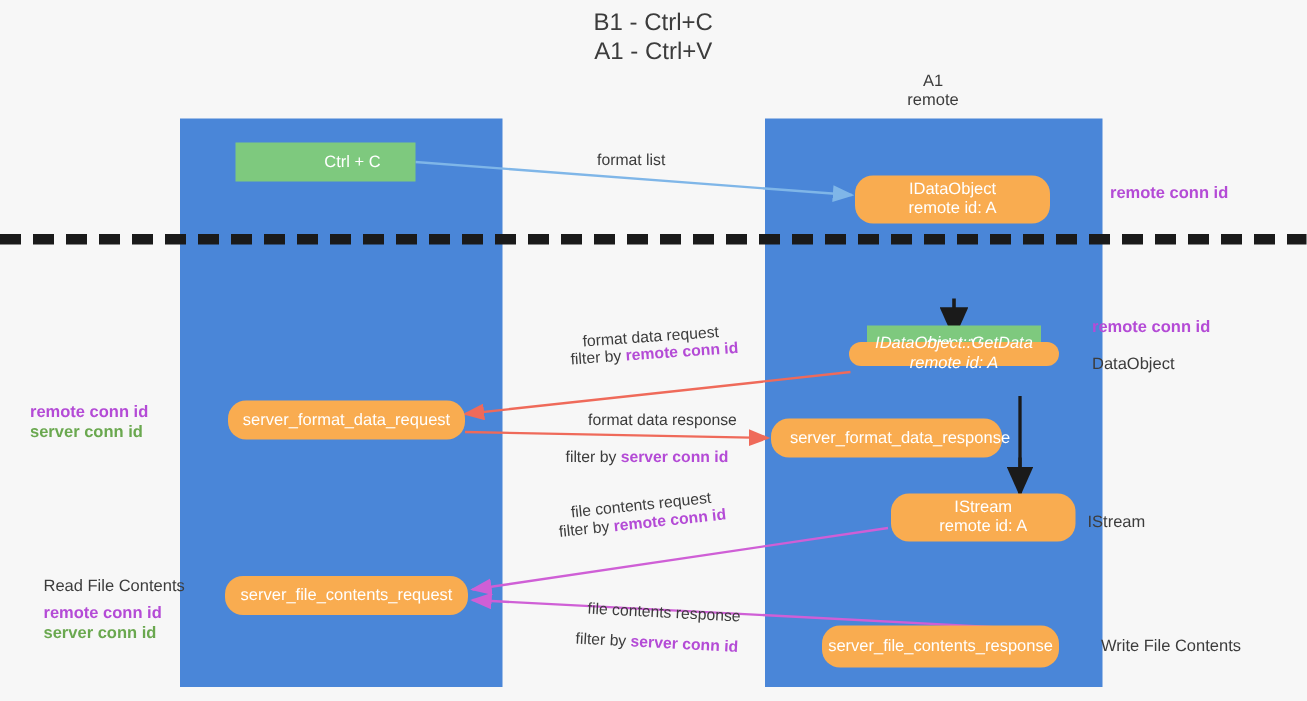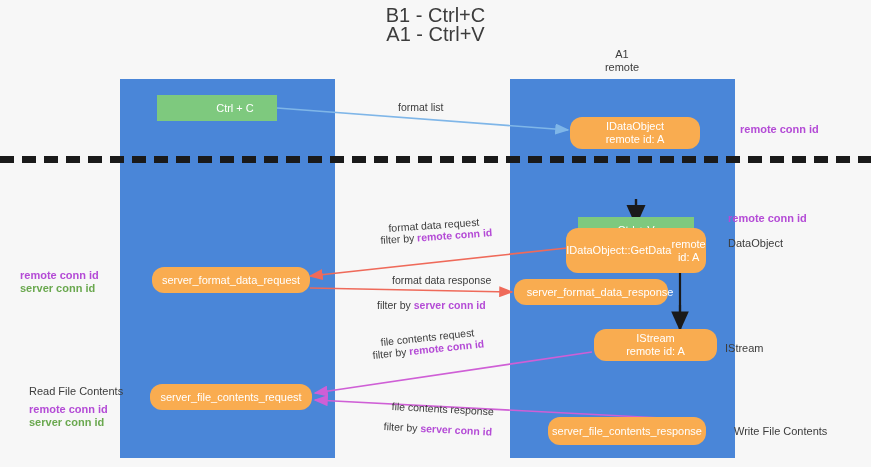--- a/index.html
+++ b/index.html
@@ -7,21 +7,21 @@
     width:871px;height:467px;
     background:#f7f7f7;
     font-family:"Liberation Sans", sans-serif;
     overflow:hidden;
   }
   #stage{position:relative;width:871px;height:467px;background:#f7f7f7;}
 
   
   .title{
     position:absolute;left:0;top:6px;width:871px;
-    text-align:center;color:#3c3c3c;font-size:20px;line-height:19px;
+    text-align:center;color:#3c3c3c;font-size:16px;line-height:19px;
   }
 
   
   .colhead{
     position:absolute;text-align:center;color:#3c3c3c;
     font-size:11px;line-height:13px;
   }
 
   
   .lane{position:absolute;background:#4a86d8;}
@@ -107,21 +107,21 @@
 
   <div class="node green" style="left:157px;top:95px;width:120px;height:26px;padding-left:40px;">Ctrl + C</div>
 
   <div class="node orange" style="left:570px;top:117px;width:130px;height:32px;flex-direction:column;">
     <span>IDataObject</span>
     <span>remote id: A</span>
   </div>
 
   <div class="node green" style="left:578px;top:173px;width:116px;height:26px;margin-top:44px;">Ctrl + V</div>
 
-  <div class="node orange" style="left:566px;top:228px;width:140px;height:45px;flex-direction:row;">
+  <div class="node orange" style="left:566px;top:228px;width:140px;height:16px;flex-direction:column;font-style:italic;">
     <span>IDataObject::GetData</span>
     <span>remote id: A</span>
   </div>
 
   <div class="node orange" style="left:152px;top:267px;width:158px;height:26px;">server_format_data_request</div>
 
   <div class="node orange" style="left:514px;top:279px;width:154px;height:26px;padding-left:22px;">server_format_data_response</div>
 
   <div class="node orange" style="left:594px;top:329px;width:123px;height:32px;flex-direction:column;">
     <span>IStream</span>

